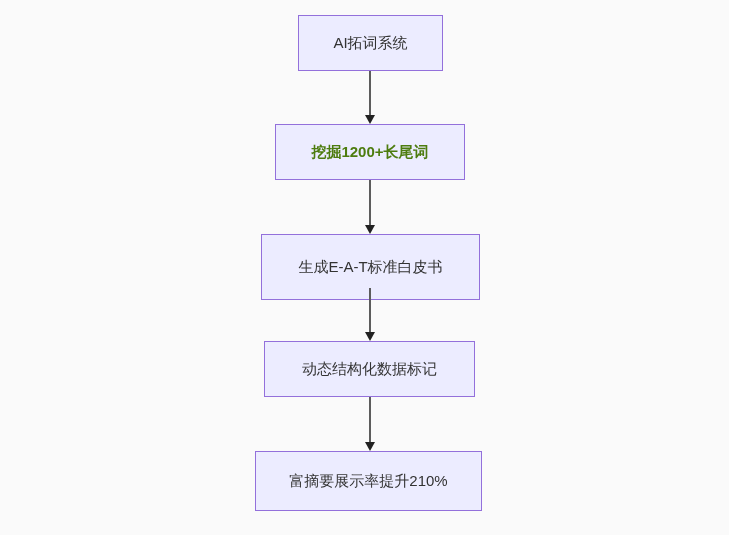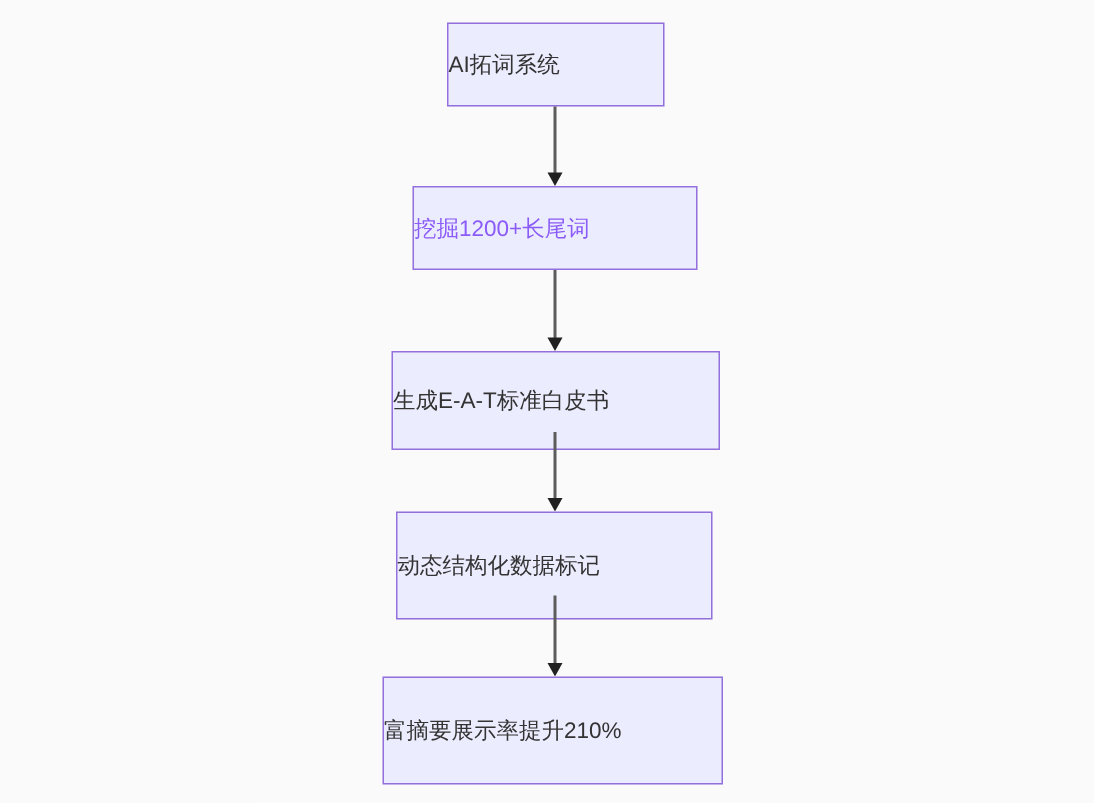--- a/index.html
+++ b/index.html
@@ -16,28 +16,29 @@
   }
   .node {
     position: absolute;
     box-sizing: border-box;
     background: #ECECFF;
     border: 1px solid #9370DB;
     color: #333333;
     font-size: 15px;
     display: flex;
     align-items: center;
+    justify-content: center;
     text-align: center;
     white-space: nowrap;
   }
   .n1 { left: 298px; top: 15px;  width: 145px; height: 56px; }
   .n2 { left: 275px; top: 124px; width: 190px; height: 56px; }
   .n3 { left: 261px; top: 234px; width: 219px; height: 66px; }
-  .n4 { left: 264px; top: 341px; width: 211px; height: 72px; }
-  .n5 { left: 255px; top: 451px; width: 227px; height: 72px; }
+  .n4 { left: 264px; top: 341px; width: 211px; height: 56px; }
+  .n5 { left: 255px; top: 451px; width: 227px; height: 60px; }
 
   .arrow {
     position: absolute;
     width: 12px;
     margin-left: -6px;
   }
   .a1 { left: 370px; top: 71px;  height: 53px; }
   .a2 { left: 370px; top: 180px; height: 54px; }
   .a3 { left: 370px; top: 288px; height: 53px; }
   .a4 { left: 370px; top: 397px; height: 54px; }
@@ -69,21 +70,21 @@
 
   <div class="node n1" style="background: rgb(236, 236, 255); border-color: rgb(147, 112, 219); color: rgb(51, 51, 51);">
     <span>AI拓词系统</span>
   </div>
 
   <div class="arrow a1">
     <div class="line"></div>
     <div class="head"></div>
   </div>
 
-  <div class="node n2" style="background: rgb(236, 236, 255); border-color: rgb(147, 112, 219); color: #8b5cf6;">
+  <div class="node n2" style="background: rgb(236, 236, 255); border-color: rgb(147, 112, 219); color: #4d7c0f; font-weight: bold;">
     <span>挖掘1200+长尾词</span>
   </div>
 
   <div class="arrow a2">
     <div class="line"></div>
     <div class="head"></div>
   </div>
 
   <div class="node n3" style="background: rgb(236, 236, 255); border-color: rgb(147, 112, 219); color: rgb(51, 51, 51);">
     <span>生成E-A-T标准白皮书</span>

